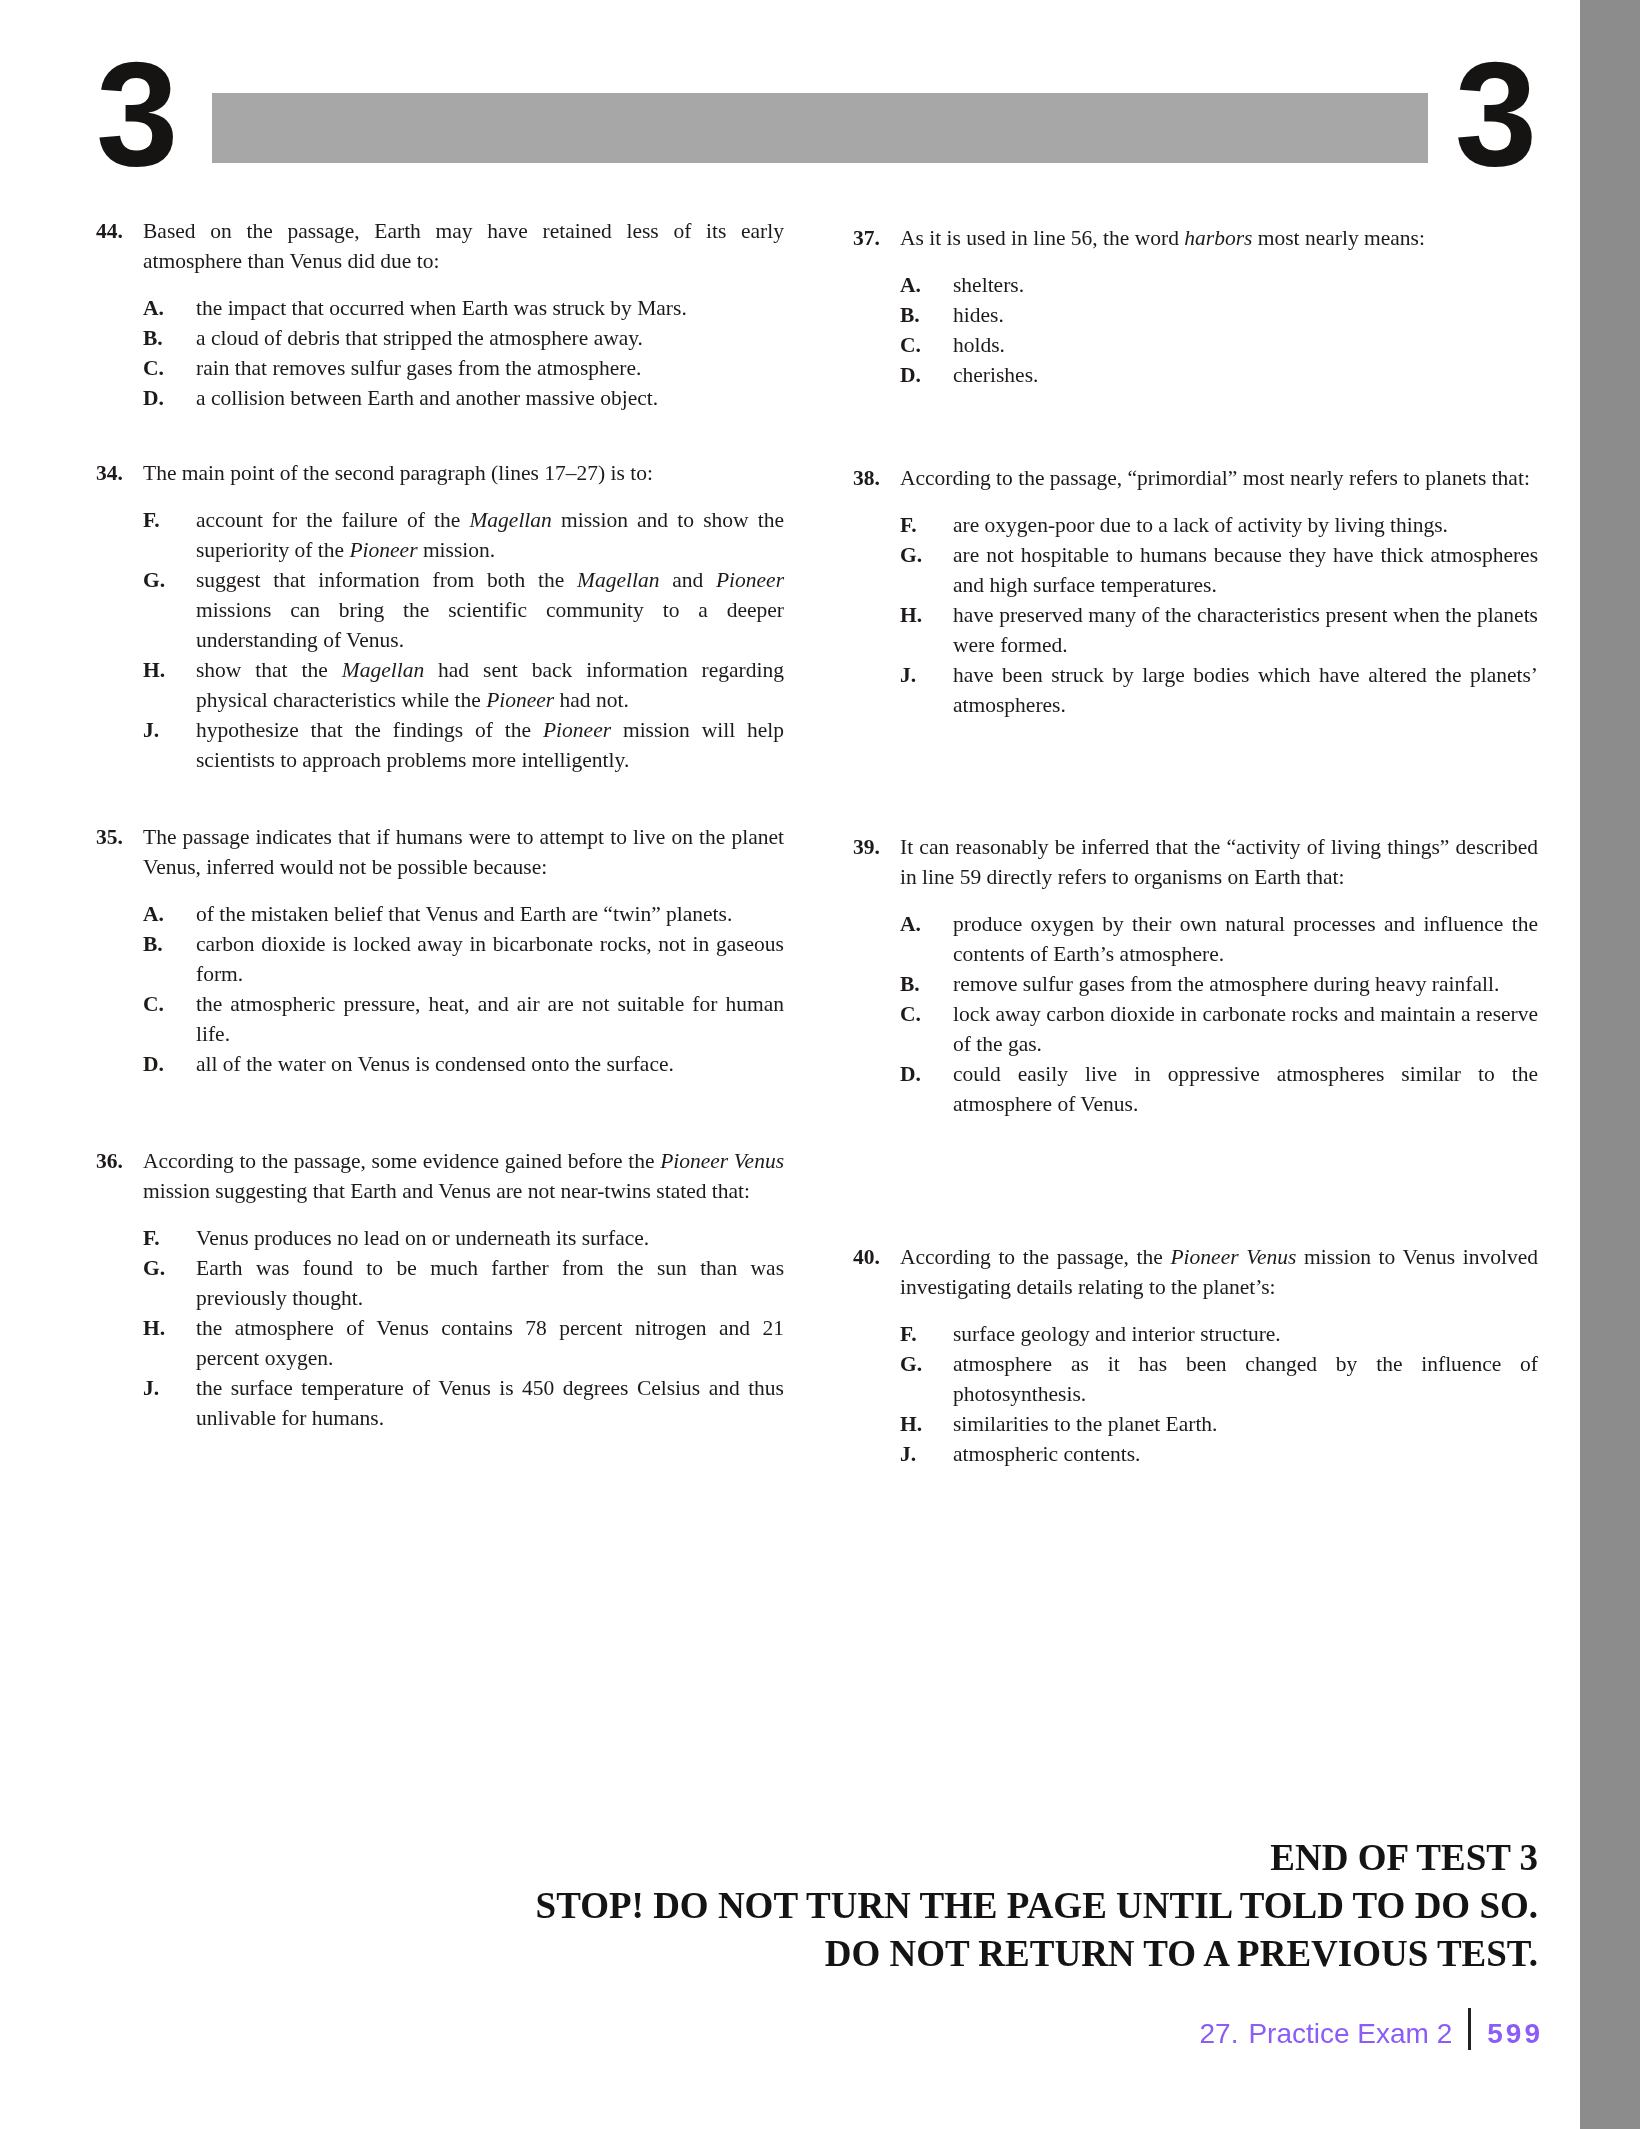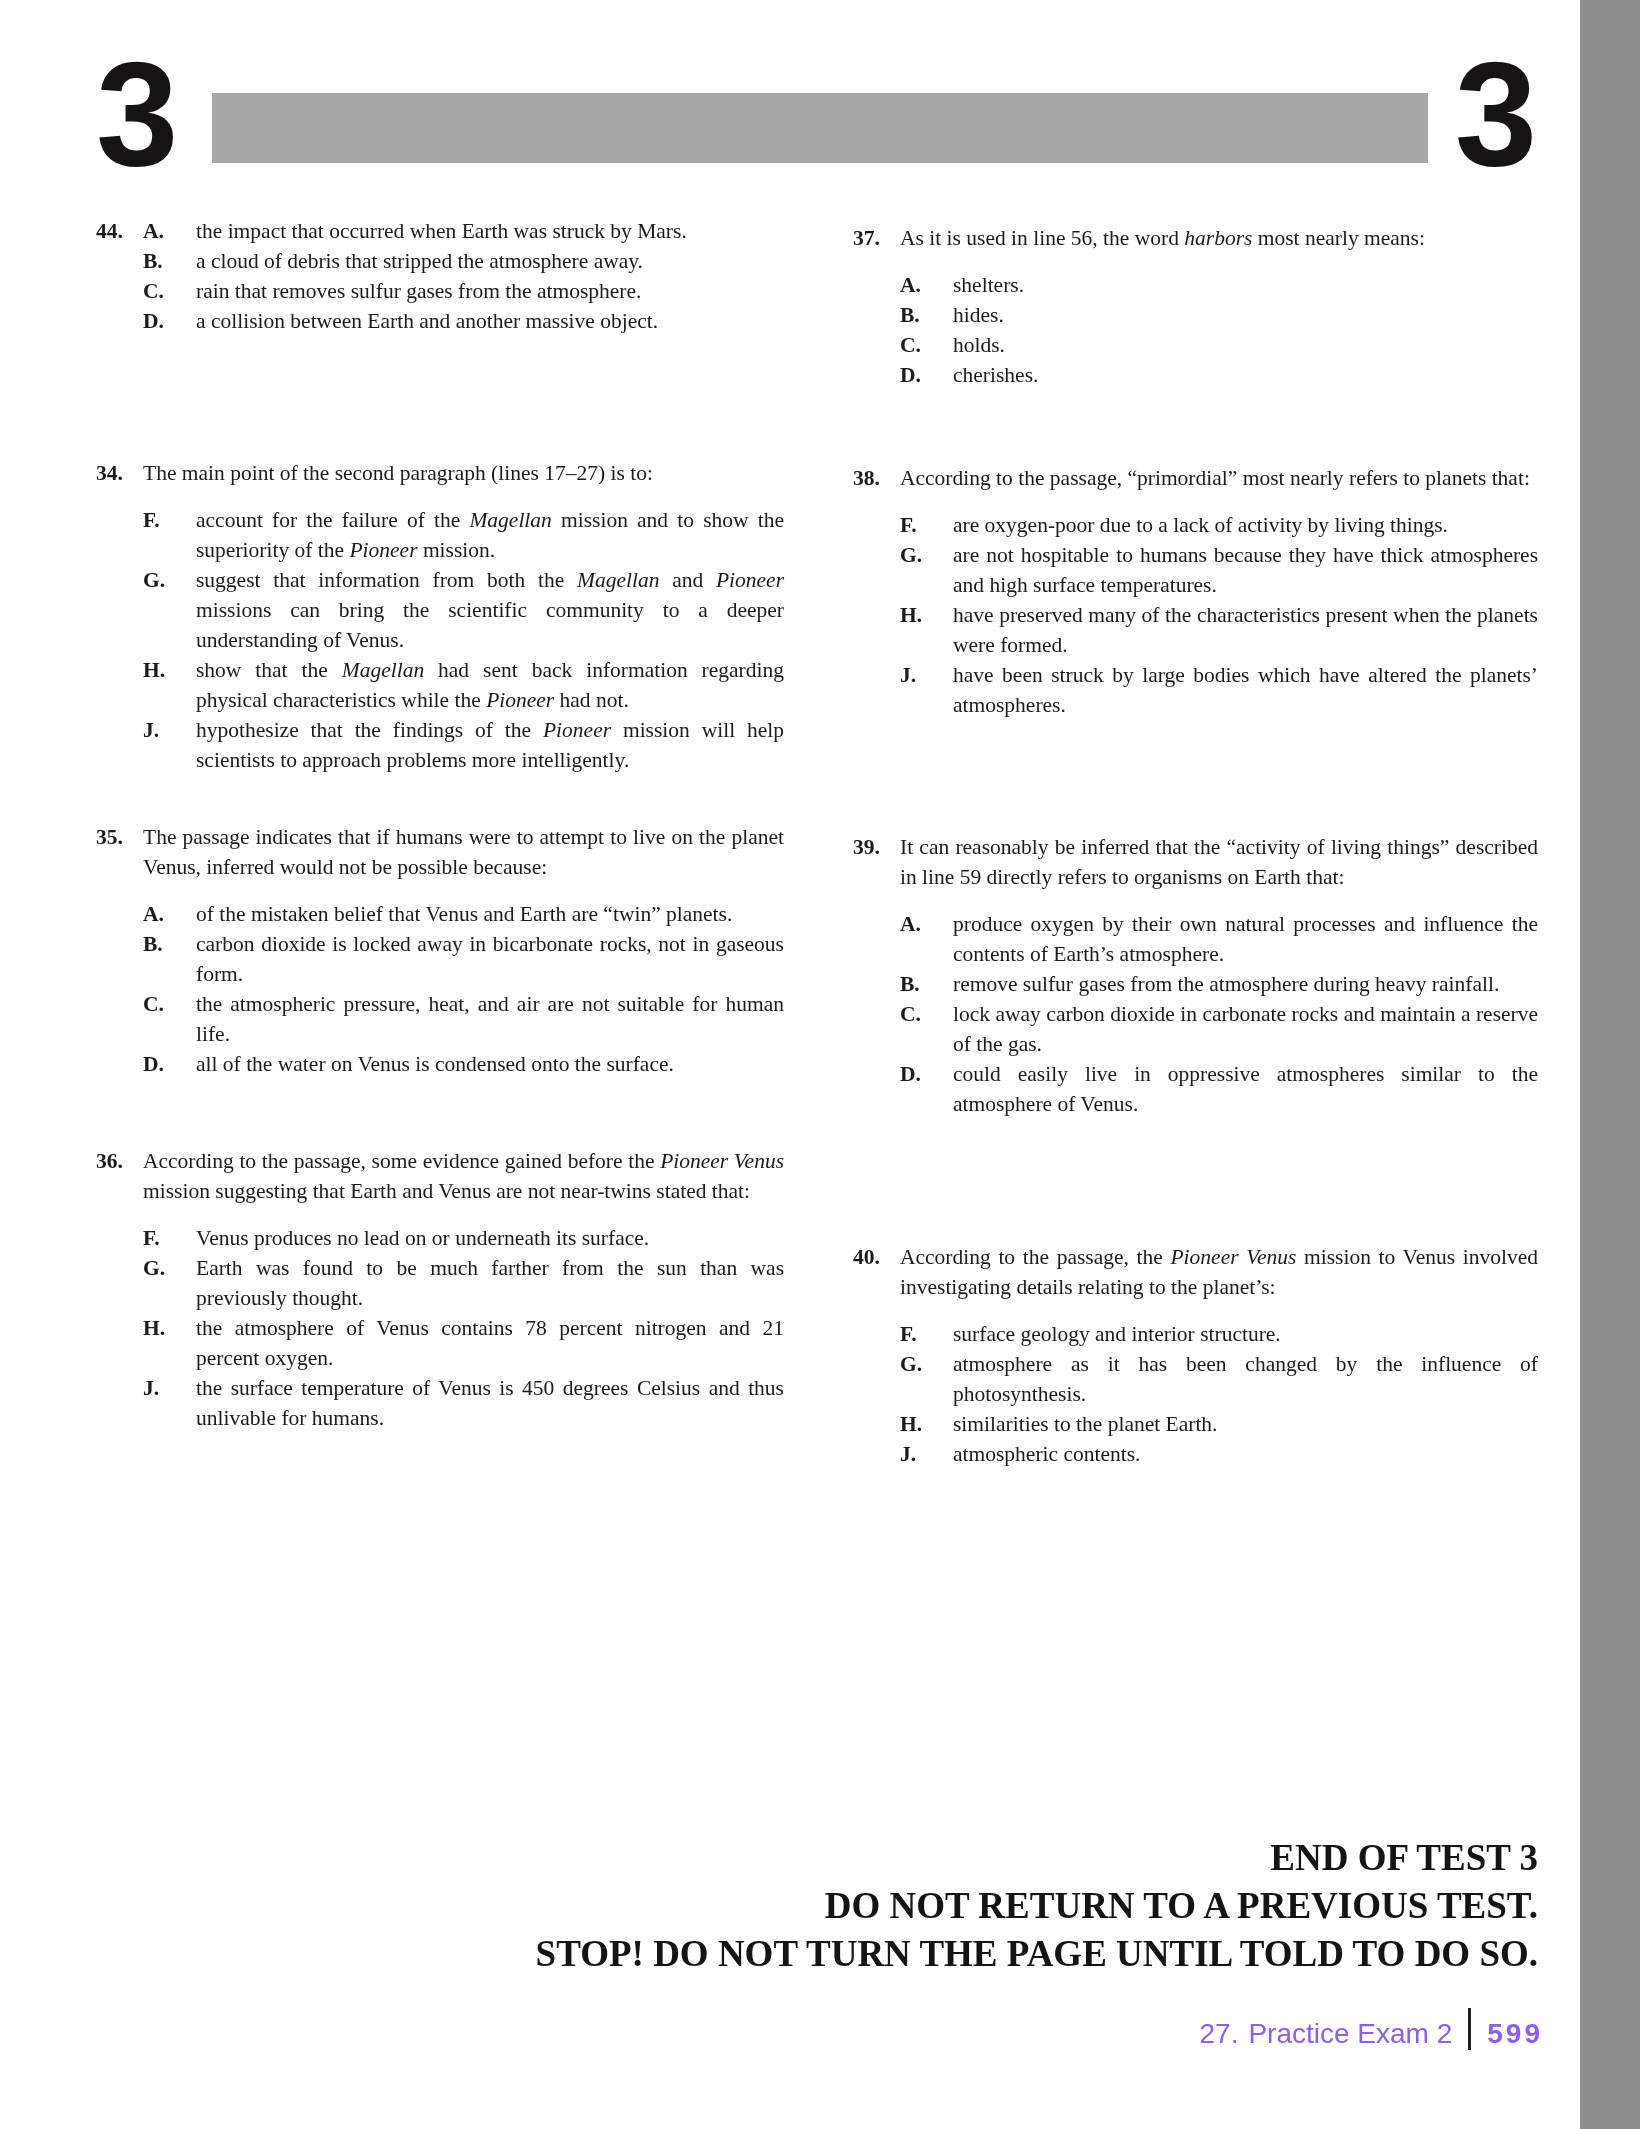--- a/index.html
+++ b/index.html
@@ -82,20 +82,21 @@
 <div class="page">
 
   <div class="big-num left">3</div>
   <div class="header-bar"></div>
   <div class="big-num right">3</div>
 
   <div id="col-left">
       <div class="question col-left q33">
         <div class="q-num">44.</div>
         <div class="q-content">
+          <p class="q-stem">Based on the passage, Earth may have retained less of its early atmosphere than Venus did due to:</p>
           <div class="options">
             <div class="option">
               <span class="opt-letter">A.</span>
               <span class="opt-text">the impact that occurred when Earth was struck by Mars.</span>
             </div>
             <div class="option">
               <span class="opt-letter">B.</span>
               <span class="opt-text">a cloud of debris that stripped the atmosphere away.</span>
             </div>
             <div class="option">
@@ -276,22 +277,22 @@
               <span class="opt-letter">J.</span>
               <span class="opt-text">atmospheric contents.</span>
             </div>
           </div>
         </div>
       </div>
     </div>
 
   <div class="footer-block">
     <div>END OF TEST 3</div>
+    <div>STOP! DO NOT TURN THE PAGE UNTIL TOLD TO DO SO.</div>
     <div>DO NOT RETURN TO A PREVIOUS TEST.</div>
-    <div>STOP! DO NOT TURN THE PAGE UNTIL TOLD TO DO SO.</div>
   </div>
 
   <div class="page-label">
     <span class="num27">27.</span>
     <span>Practice Exam 2</span>
     <span class="divider"></span>
     <span class="page-num">599</span>
   </div>
 
   <div class="side-strip"></div>

